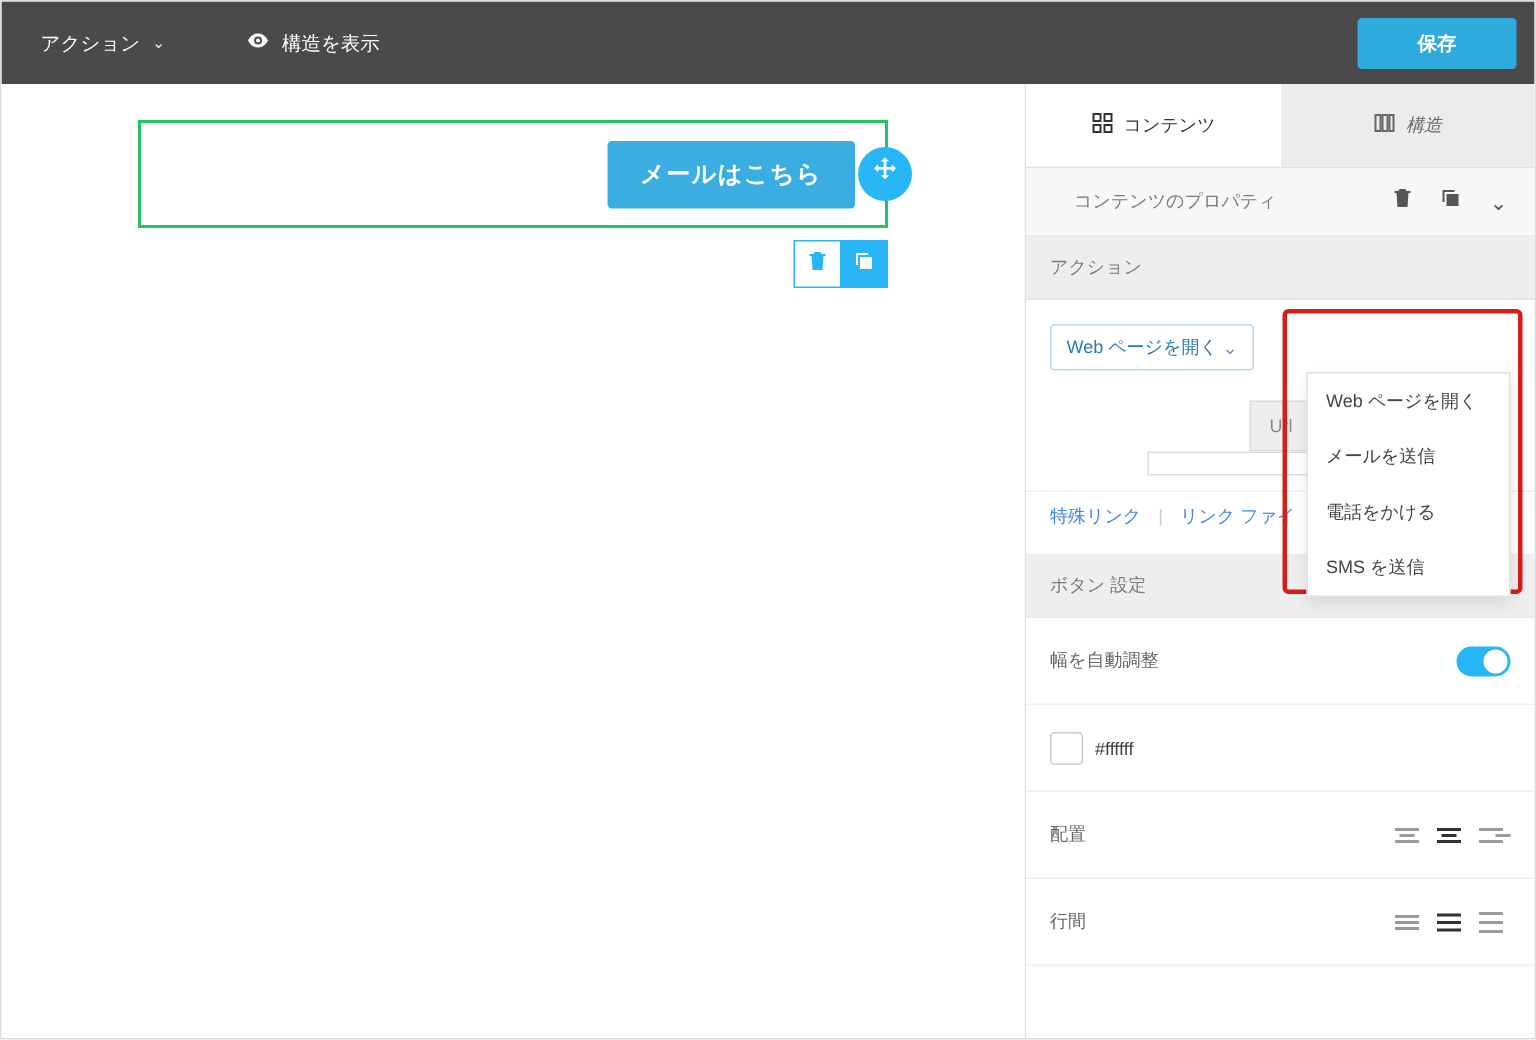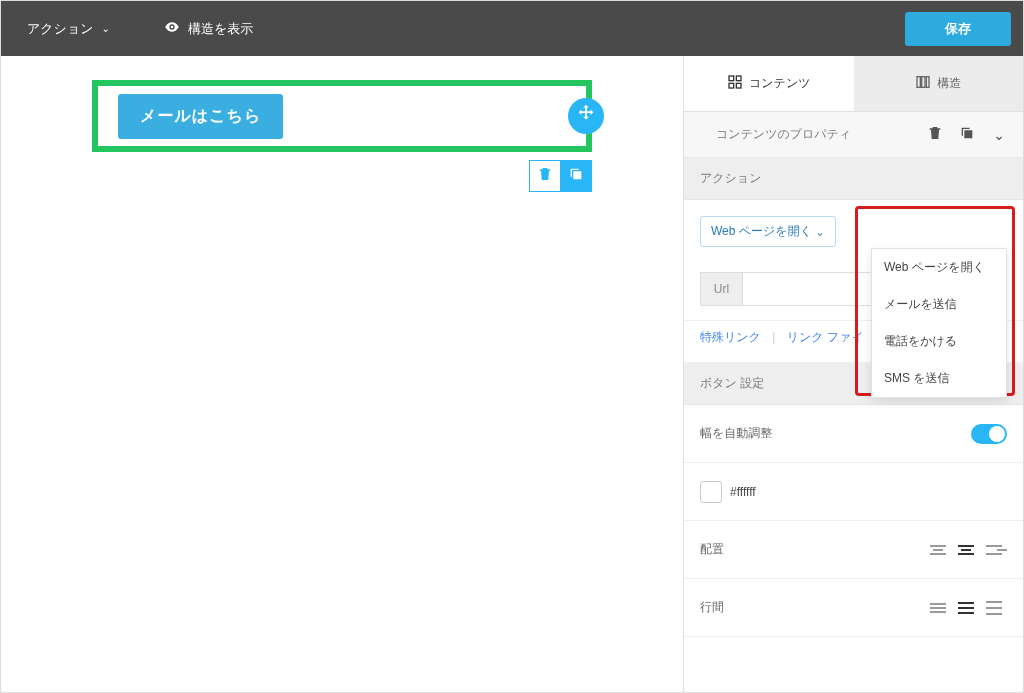--- a/index.html
+++ b/index.html
@@ -14,36 +14,36 @@
   .spacer { flex: 1; }
   .save-btn { background: #2daade; color: #fff; padding: 8px 40px; border-radius: 3px; font-size: 13px; font-weight: bold; cursor: pointer; }
 
   
   .main { display: flex; height: calc(693px - 55px); }
   .canvas-col { flex: 1; background: #fff; padding: 24px 18px; position: relative; }
   .side-col { width: 340px; border-left: 1px solid #e0e0e0; background: #fff; display: flex; flex-direction: column; }
 
   
   .element-wrap { margin: 0 auto; width: 500px; position: relative; }
-  .element-outline { border: 6px solid #22c55e; padding: 22px 20px; display: flex; justify-content: flex-start; align-items: center; position: relative; height: 72px; }
+  .element-outline { border: 2px solid #22c55e; padding: 22px 20px; display: flex; justify-content: flex-end; align-items: center; position: relative; height: 72px; }
   .email-btn { background: #3aaee0; color: #fff; padding: 12px 22px; border-radius: 3px; font-size: 16px; font-weight: bold; letter-spacing: 1px; }
   .move-handle { position: absolute; right: -18px; top: 50%; transform: translateY(-50%); width: 36px; height: 36px; border-radius: 50%; background: #29b6f6; display: flex; align-items: center; justify-content: center; color: #fff; }
   .move-handle svg { width: 22px; height: 22px; }
 
   .element-actions { position: absolute; right: 0; top: 100%; margin-top: 8px; display: flex; }
   .el-act { width: 32px; height: 32px; display: flex; align-items: center; justify-content: center; border: 1px solid #29b6f6; }
   .el-act.trash { background: #fff; color: #29b6f6; }
   .el-act.copy  { background: #29b6f6; color: #fff; margin-left: -1px;}
   .el-act svg { width: 16px; height: 16px; }
 
   
   .side-tabs { display: flex; border-bottom: 1px solid #e0e0e0; height: 56px; }
   .side-tab { flex: 1; display: flex; align-items: center; justify-content: center; gap: 6px; font-size: 12px; color: #666; cursor: pointer; }
   .side-tab.active { background: #fff; color: #333; }
-  .side-tab.inactive { background: #ececec; }
+  .side-tab.inactive { background: #ececec; font-style: italic; }
   .side-tab svg { width: 16px; height: 16px; }
 
   
   .prop-header { display: flex; align-items: center; padding: 0 8px 0 16px; height: 46px; border-bottom: 1px solid #e8e8e8; background: #f7f7f7;}
   .prop-header-title { flex: 1; font-size: 12px; color: #7a7a7a; margin-left: 16px; }
   .hdr-icon-btn { width: 32px; height: 32px; display: flex; align-items: center; justify-content: center; color: #555; cursor: pointer; }
   .hdr-icon-btn svg { width: 16px; height: 16px; }
   .hdr-chev { font-size: 14px; color: #555; }
 
   
@@ -186,21 +186,21 @@
     <div class="section-heading">アクション</div>
 
     <div class="link-type-region">
       <div class="form-row noborder" style="padding-top:16px; padding-bottom:16px;">
         <div class="select-box">
           <span>Web ページを開く</span>
           <span class="select-chev">⌄</span>
         </div>
       </div>
 
-      <div class="form-row" style="padding-top:4px;">
+      <div class="form-row" style="padding-top:4px;flex-direction:column;">
         <div class="url-label-box">Url</div>
         <input class="url-input" value="" style="">
       </div>
 
       <div class="dropdown">
         <div class="dropdown-item">Web ページを開く</div>
         <div class="dropdown-item">メールを送信</div>
         <div class="dropdown-item">電話をかける</div>
         <div class="dropdown-item">SMS を送信</div>
       </div>

